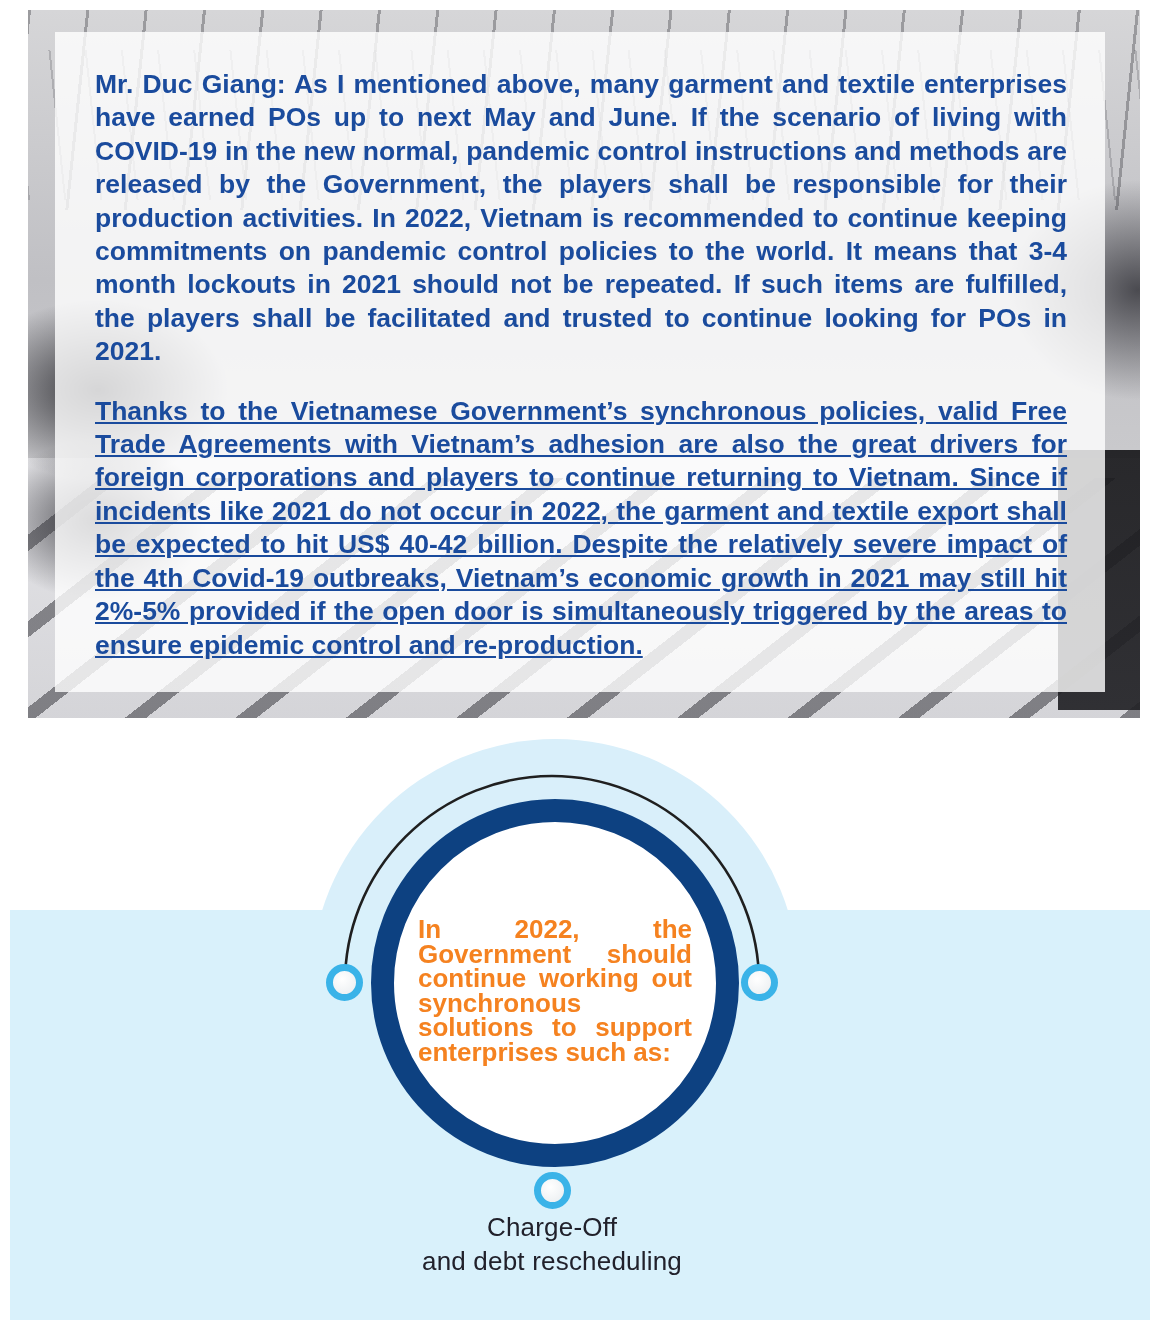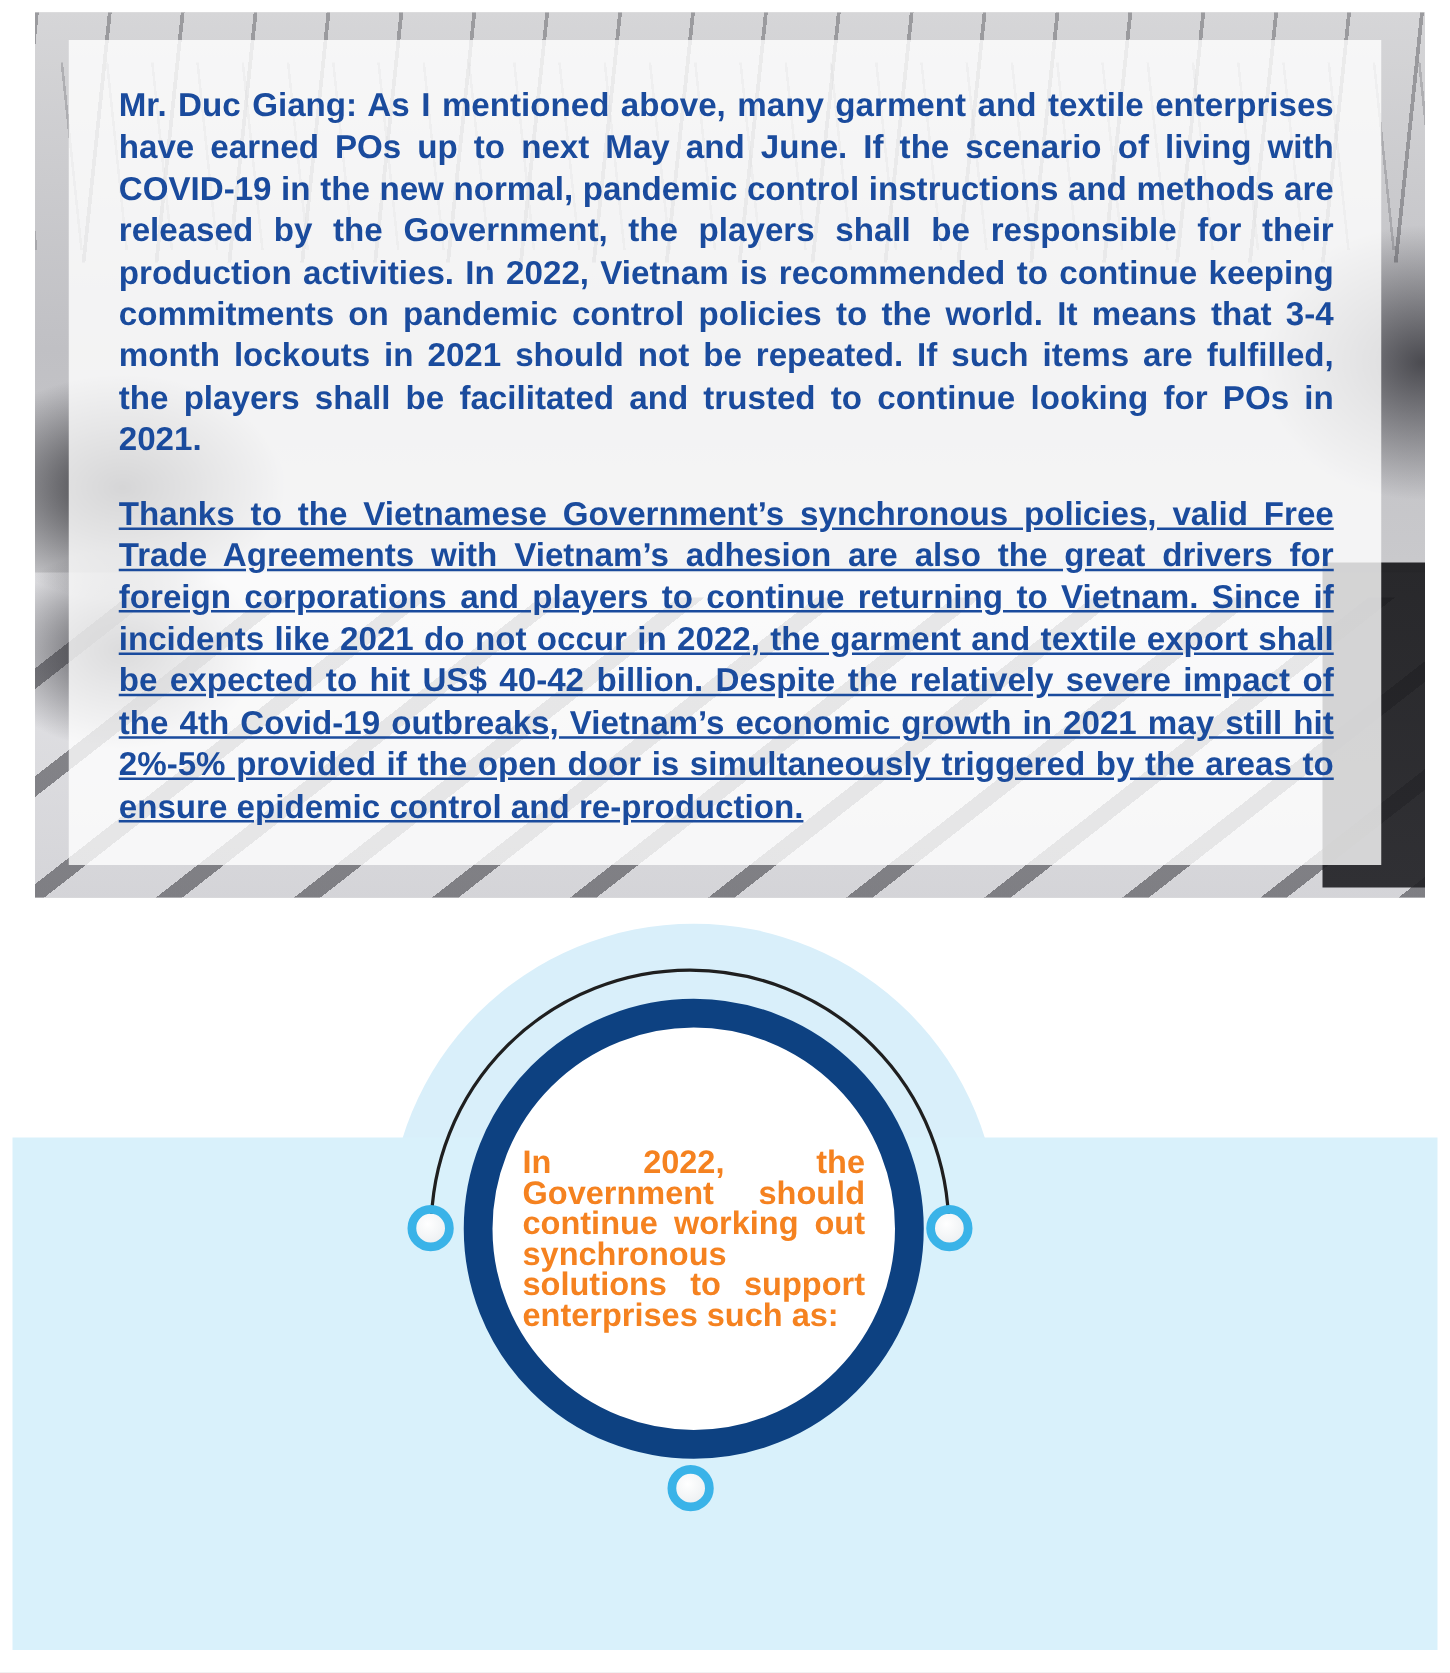--- a/index.html
+++ b/index.html
@@ -118,14 +118,18 @@
     <path d="M 345 983 A 207 207 0 0 1 759 983" fill="none" stroke="#1f1f1f" stroke-width="2.6"></path>
   </svg>
 
   <div class="ring"></div>
   <div class="center-text">In 2022, the Government should continue working out synchronous solutions to support enterprises such as:</div>
 
   <div class="marker m-left"></div>
   <div class="marker m-right"></div>
   <div class="marker m-bottom"></div>
 
+  <div class="label-bottom">
+    <span>Charge-Off</span>
+    <span>and debt rescheduling</span>
+  </div>
 
 </div>
 
 </body></html>

